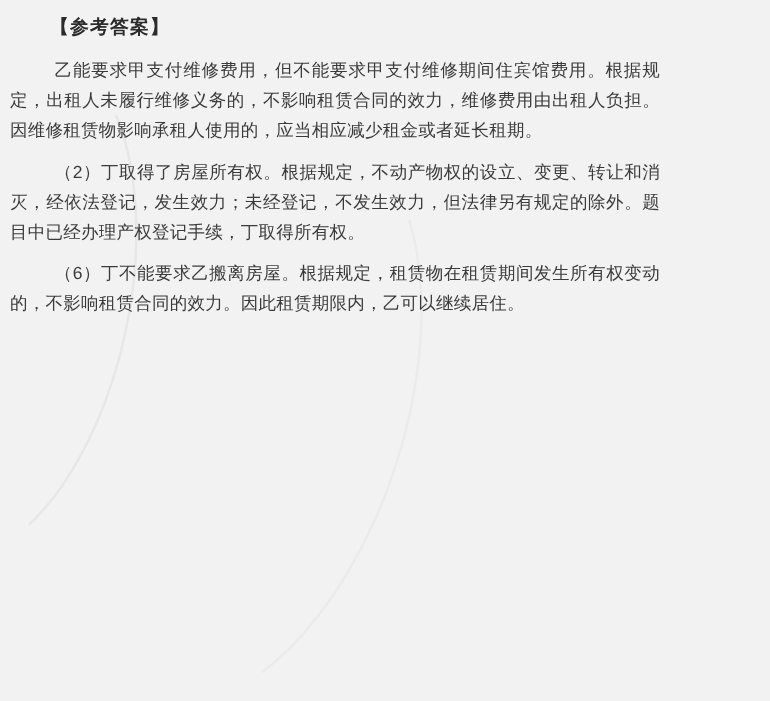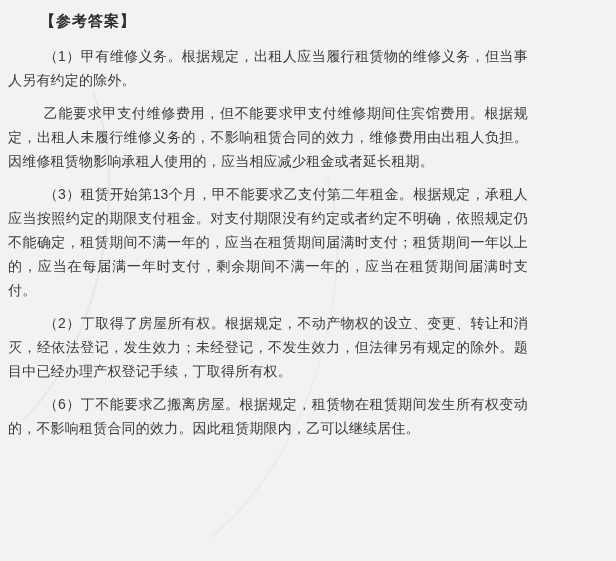--- a/index.html
+++ b/index.html
@@ -68,24 +68,22 @@
 </style>
 </head>
 <body>
 
 <div class="wm wm-1"></div>
 <div class="wm wm-2"></div>
 
 <div class="page">
   <div class="doc-title">【参考答案】</div>
 
-  <p class="doc-para">（1）甲有维修义务。根据规定，出租人应当履行租赁物的维修义务，但当事人另有约定的除外。</p>
 
   <p class="doc-para">乙能要求甲支付维修费用，但不能要求甲支付维修期间住宾馆费用。根据规定，出租人未履行维修义务的，不影响租赁合同的效力，维修费用由出租人负担。因维修租赁物影响承租人使用的，应当相应减少租金或者延长租期。</p>
 
 
-  <p class="doc-para">（3）租赁开始第13个月，甲不能要求乙支付第二年租金。根据规定，承租人应当按照约定的期限支付租金。对支付期限没有约定或者约定不明确，依照规定仍不能确定，租赁期间不满一年的，应当在租赁期间届满时支付；租赁期间一年以上的，应当在每届满一年时支付，剩余期间不满一年的，应当在租赁期间届满时支付。</p>
 
   <p class="doc-para">（2）丁取得了房屋所有权。根据规定，不动产物权的设立、变更、转让和消灭，经依法登记，发生效力；未经登记，不发生效力，但法律另有规定的除外。题目中已经办理产权登记手续，丁取得所有权。</p>
 
 
   <p class="doc-para">（6）丁不能要求乙搬离房屋。根据规定，租赁物在租赁期间发生所有权变动的，不影响租赁合同的效力。因此租赁期限内，乙可以继续居住。</p>
 </div>
 
 </body></html>

